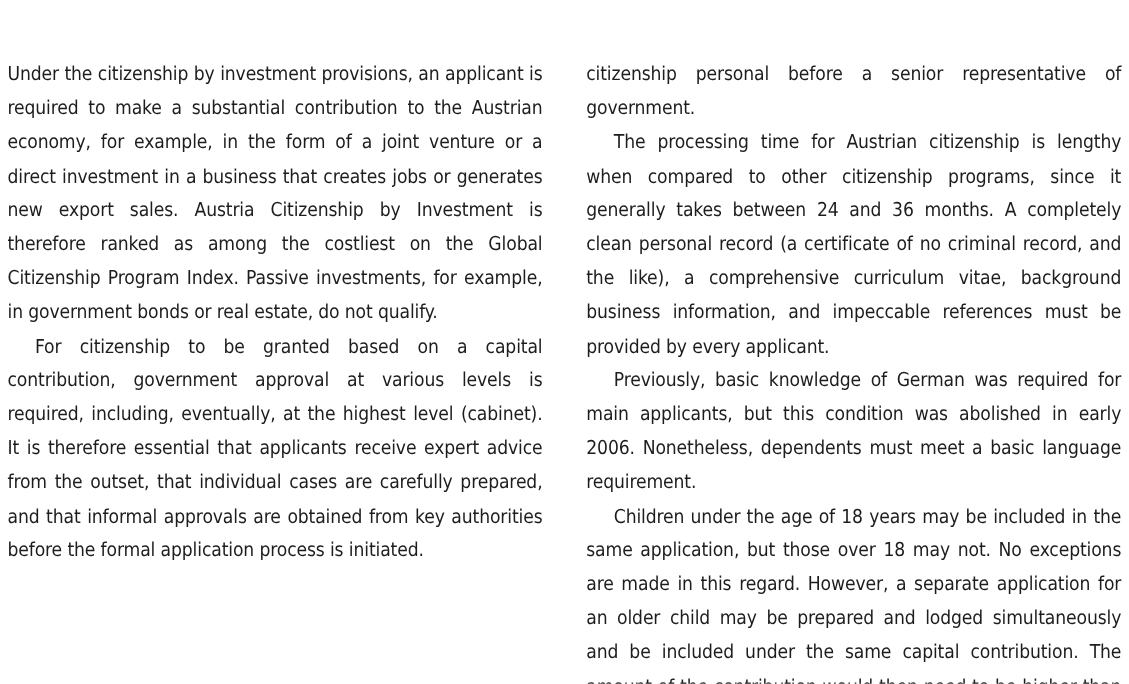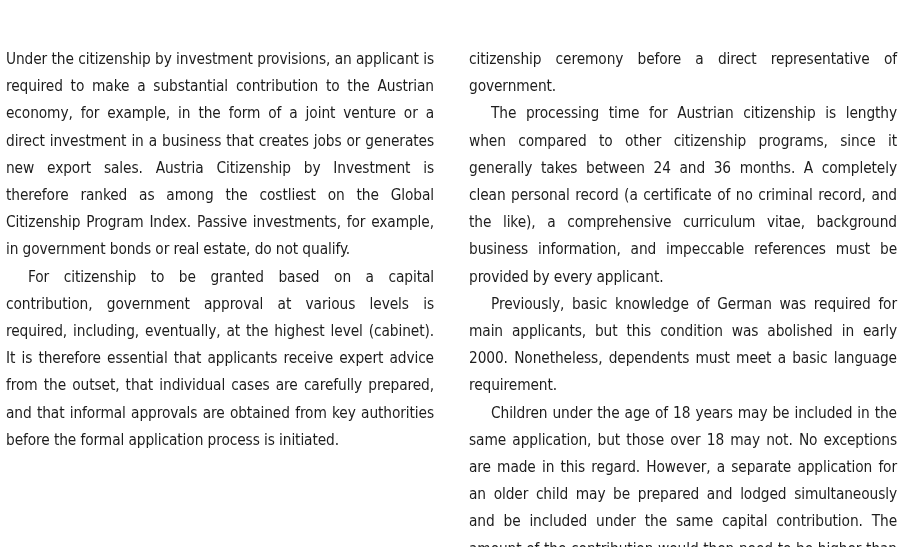--- a/index.html
+++ b/index.html
@@ -55,19 +55,19 @@
 <body>
 
 <div class="page">
 
   <div class="column column-left">
     <p class="para">Under the citizenship by investment provisions, an applicant is required to make a substantial contribution to the Austrian economy, for example, in the form of a joint venture or a direct investment in a business that creates jobs or generates new export sales. Austria Citizenship by Investment is therefore ranked as among the costliest on the Global Citizenship Program Index. Passive investments, for example, in government bonds or real estate, do not qualify.</p>
     <p class="para indent">For citizenship to be granted based on a capital contribution, government approval at various levels is required, including, eventually, at the highest level (cabinet). It is therefore essential that applicants receive expert advice from the outset, that individual cases are carefully prepared, and that informal approvals are obtained from key authorities before the formal application process is initiated.</p>
   </div>
 
   <div class="column column-right">
-    <p class="para">citizenship ceremony before a direct representative of government.</p>
+    <p class="para">citizenship personal before a senior representative of government.</p>
     <p class="para indent">The processing time for Austrian citizenship is lengthy when compared to other citizenship programs, since it generally takes between 24 and 36 months. A completely clean personal record (a certificate of no criminal record, and the like), a comprehensive curriculum vitae, background business information, and impeccable references must be provided by every applicant.</p>
-    <p class="para indent">Previously, basic knowledge of German was required for main applicants, but this condition was abolished in early 2000. Nonetheless, dependents must meet a basic language requirement.</p>
+    <p class="para indent">Previously, basic knowledge of German was required for main applicants, but this condition was abolished in early 2006. Nonetheless, dependents must meet a basic language requirement.</p>
     <p class="para indent">Children under the age of 18 years may be included in the same application, but those over 18 may not. No exceptions are made in this regard. However, a separate application for an older child may be prepared and lodged simultaneously and be included under the same capital contribution. The amount of the contribution would then need to be higher than the minimum required.</p>
   </div>
 
 </div>
 
 </body></html>

